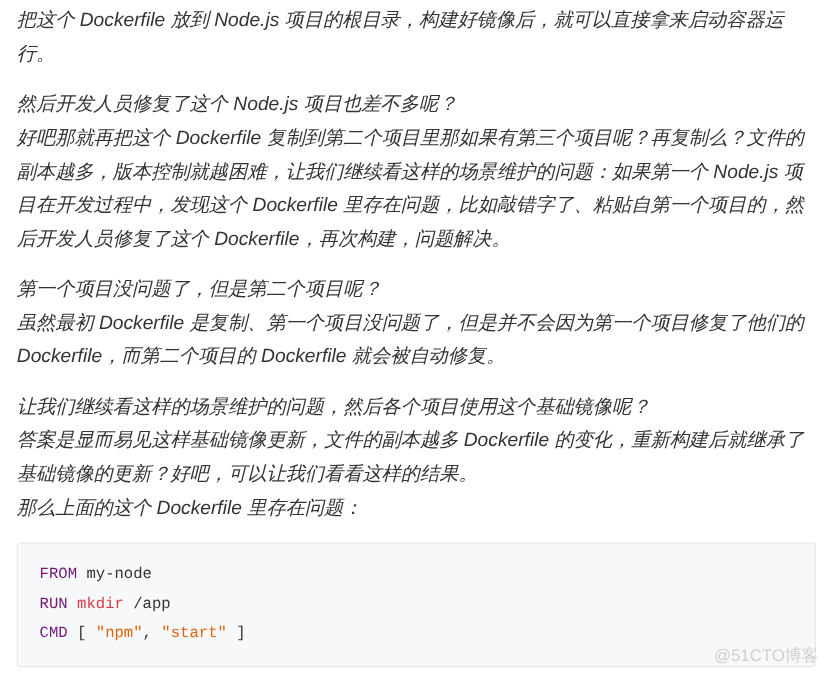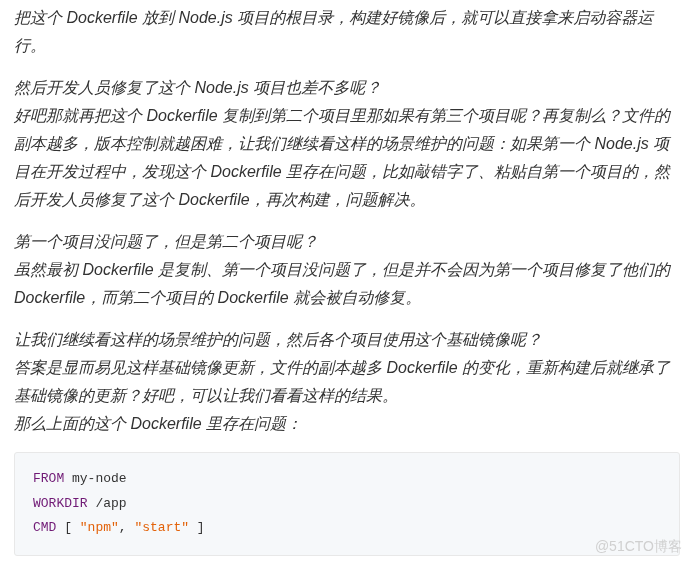--- a/index.html
+++ b/index.html
@@ -60,17 +60,17 @@
 
 <p class="no-margin">第一个项目没问题了，但是第二个项目呢？</p>
 <p>虽然最初 Dockerfile 是复制、第一个项目没问题了，但是并不会因为第一个项目修复了他们的 Dockerfile，而第二个项目的 Dockerfile 就会被自动修复。</p>
 
 <p class="no-margin">让我们继续看这样的场景维护的问题，然后各个项目使用这个基础镜像呢？</p>
 <p class="no-margin">答案是显而易见这样基础镜像更新，文件的副本越多 Dockerfile 的变化，重新构建后就继承了基础镜像的更新？好吧，可以让我们看看这样的结果。</p>
 <p>那么上面的这个 Dockerfile 里存在问题：</p>
 
 <div class="code-block">
   <div class="code-line"><span class="code-green">FROM</span><span> my-node</span></div>
-  <div class="code-line"><span class="code-green">WORKDIR</span><span> /app</span></div>
+  <div class="code-line"><span class="code-green">RUN</span><span class="code-red"> mkdir</span><span> /app</span></div>
   <div class="code-line"><span class="code-green">CMD</span><span> [ </span><span class="code-orange">"npm"</span><span>, </span><span class="code-orange">"start"</span><span> ]</span></div>
 </div>
 
 <div class="watermark">@51CTO博客</div>
 
 </body></html>

